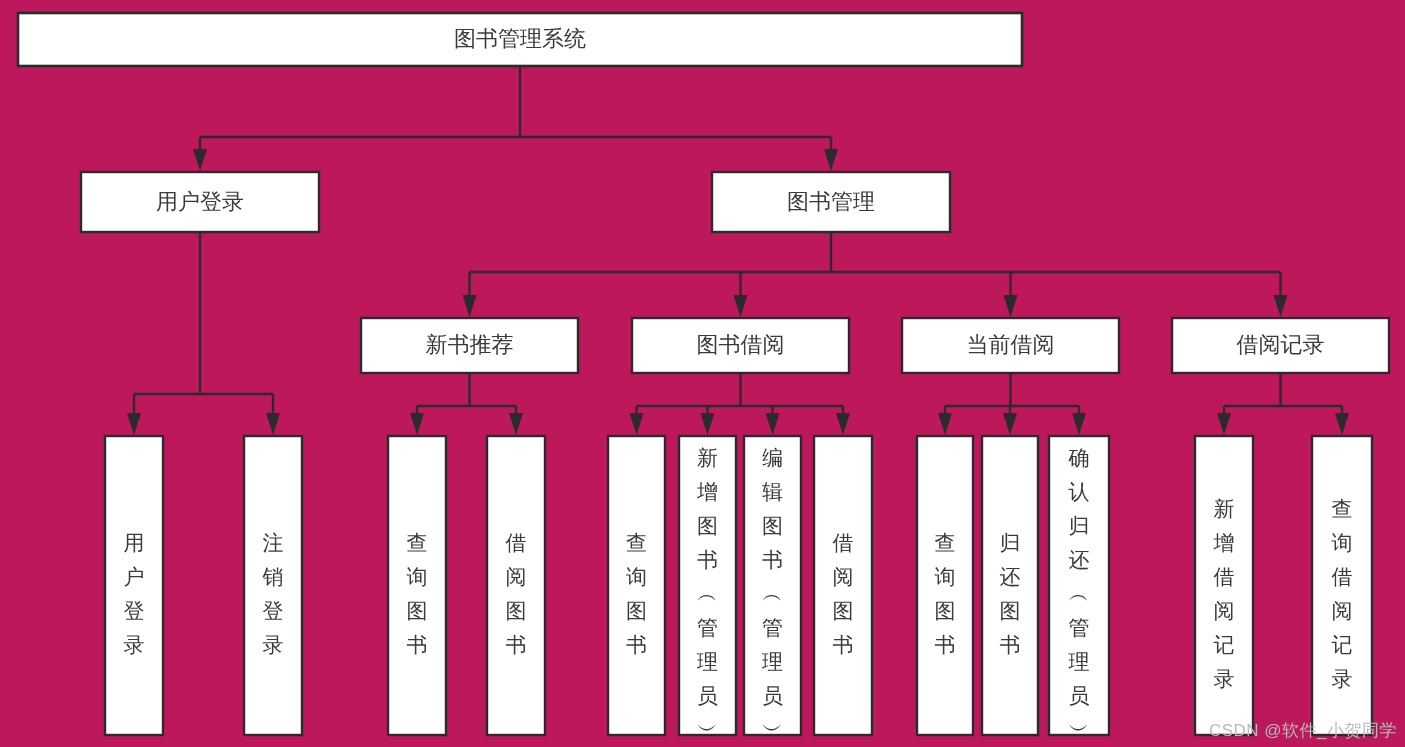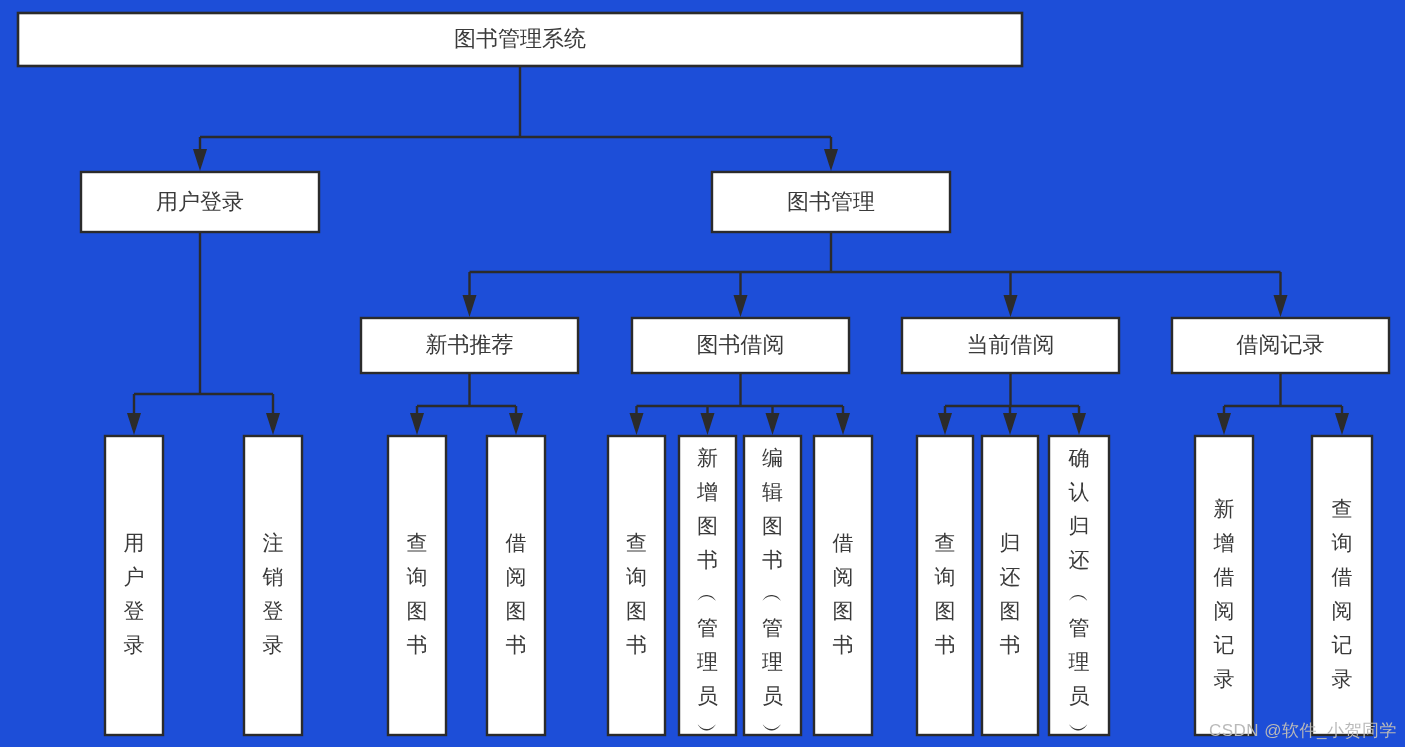--- a/index.html
+++ b/index.html
@@ -8,21 +8,21 @@
     padding: 0;
     background: #ffffff;
   }
   body {
     font-family: "Liberation Sans", "DejaVu Sans", sans-serif;
   }
   #diagram-root {
     position: relative;
     width: 1405px;
     height: 747px;
-    background: #1d4ed8;
+    background: #be185d;
     overflow: hidden;
   }
   svg#tree-svg {
     position: absolute;
     left: 0;
     top: 0;
     width: 1405px;
     height: 747px;
     display: block;
   }

